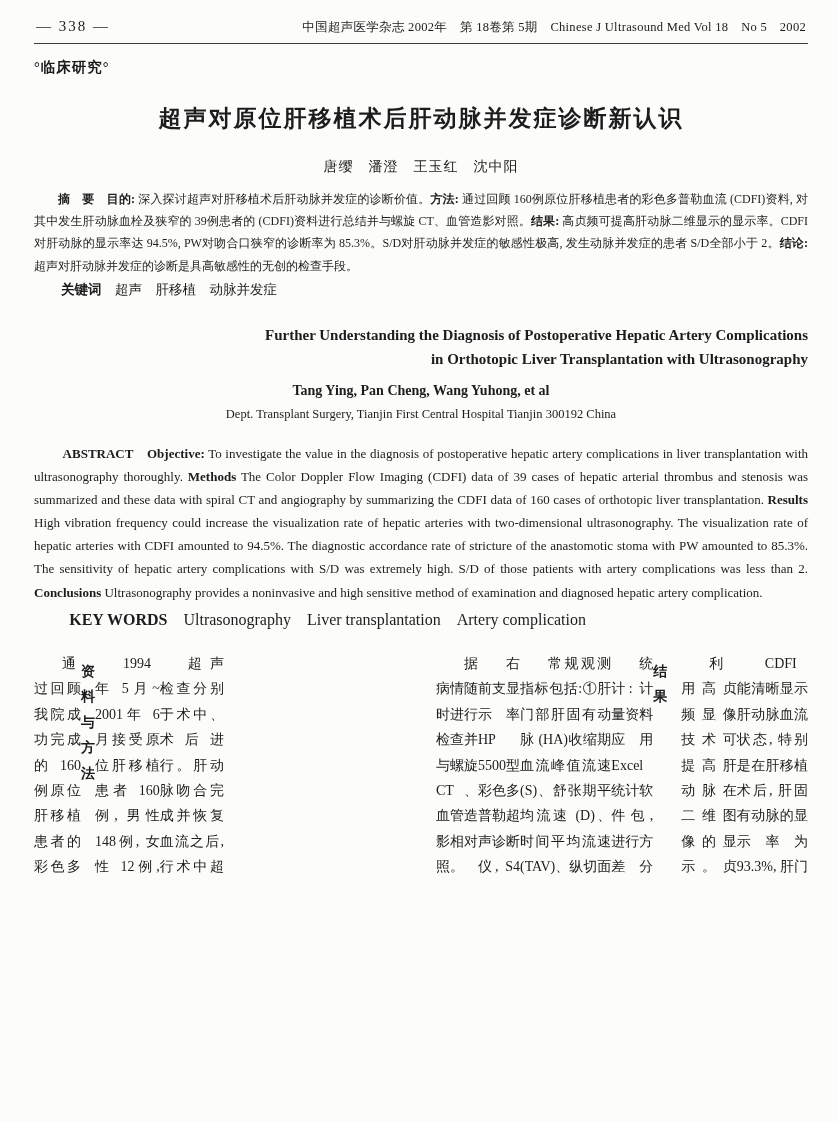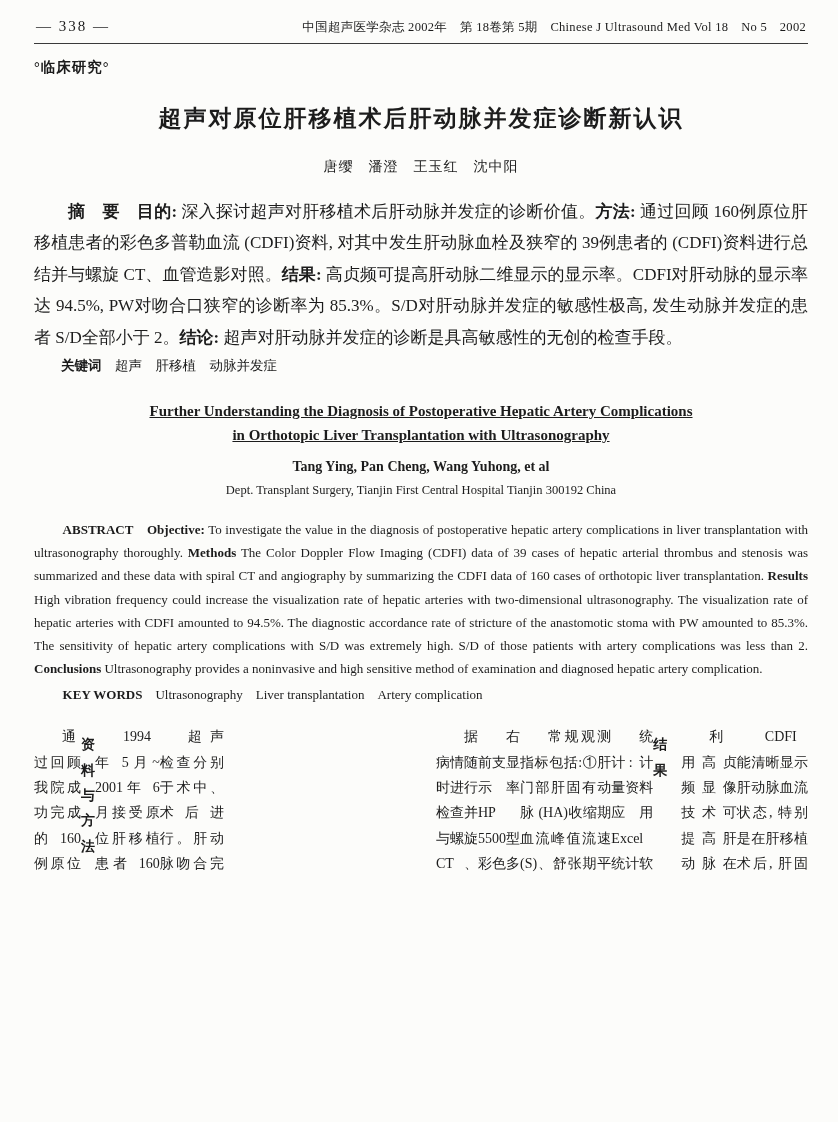--- a/index.html
+++ b/index.html
@@ -15,28 +15,28 @@
   .header { display: flex; align-items: baseline; padding: 6px 2px 7px 2px; }
   .page-number { font-size: 15px; letter-spacing: 2px; }
   .journal-info { margin-left: auto; font-size: 12.5px; letter-spacing: 0.3px; }
   .header-rule { border-bottom: 1.5px solid #3a3a3a; }
 
   .column-label { margin-top: 14px; font-size: 14.5px; font-weight: bold; letter-spacing: 1px; }
 
   .article-title { text-align: center; font-size: 23px; font-weight: bold; letter-spacing: 2px; margin-top: 26px; }
   .article-authors { text-align: center; font-size: 14px; margin-top: 24px; letter-spacing: 1px; }
 
-  .cn-abstract { margin-top: 20px; font-size: 17px; line-height: 1.85; text-align: justify; text-indent: 2em; }
+  .cn-abstract { margin-top: 12px; font-size: 12px; line-height: 1.85; text-align: justify; text-indent: 2em; }
   .cn-keywords { font-size: 13.5px; margin-top: 4px; text-indent: 2em; }
 
-  .en-title { text-align: center; font-weight: bold; font-size: 15px; line-height: 1.6; margin-top: 24px; text-decoration: underline; }
+  .en-title { text-align: right; font-weight: bold; font-size: 15px; line-height: 1.6; margin-top: 24px; }
   .en-authors { text-align: center; font-size: 14px; margin-top: 12px; font-weight: bold; }
   .en-affiliation { text-align: center; font-size: 12.5px; margin-top: 8px; }
   .en-abstract { margin-top: 20px; font-size: 13px; line-height: 1.78; text-align: justify; text-indent: 2.2em; }
-  .en-keywords { font-size: 13px; margin-top: 6px; text-indent: 2.2em; }
+  .en-keywords { font-size: 16px; margin-top: 6px; text-indent: 2.2em; }
 
   .body-columns { display: flex; gap: 30px; margin-top: 20px; min-height: 400px; }
   .col { flex: 1; min-width: 0; font-size: 14px; line-height: 1.82; text-align: justify; display: flex; flex-direction: row; }
   .col p { margin: 0; text-indent: 2em; }
   .section-heading { text-align: left; font-weight: bold; font-size: 14px; margin: 8px 0; }
 
   .footnote { margin-top: auto; font-size: 16px; }
   .footnote-rule { width: 182px; border-top: 1px solid #444; margin-bottom: 7px; }
 
   b { font-weight: bold; }

